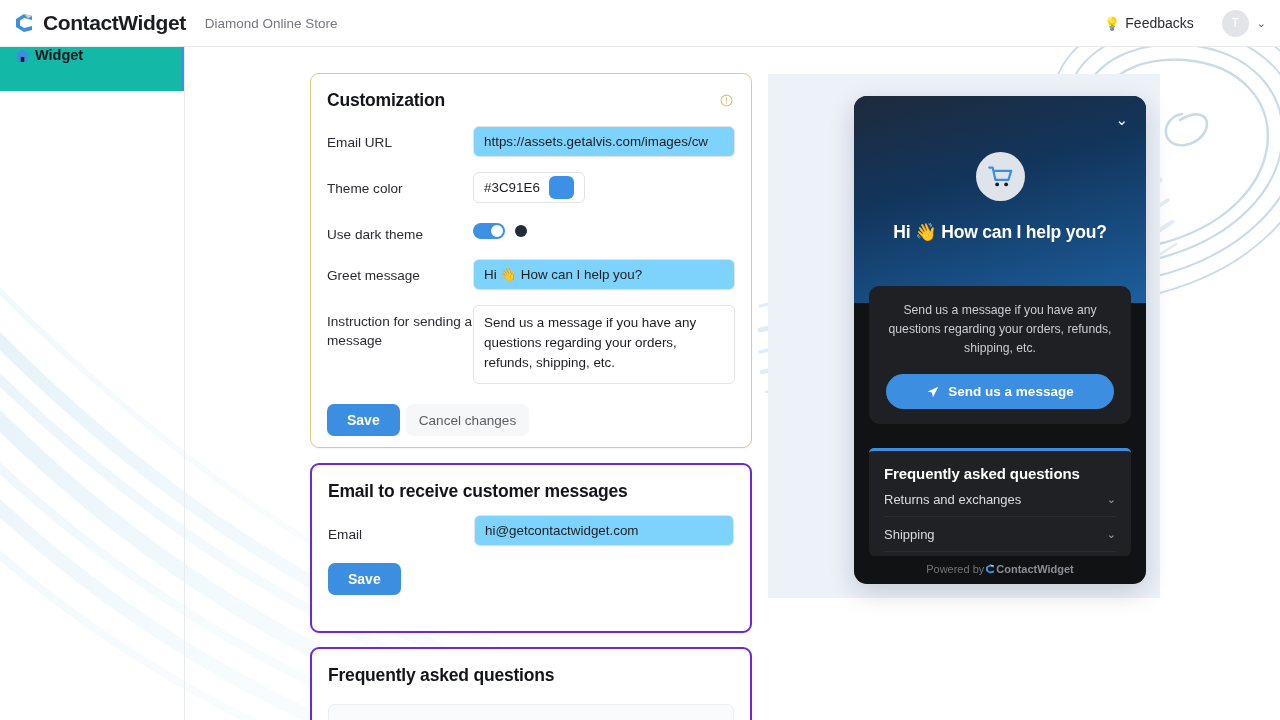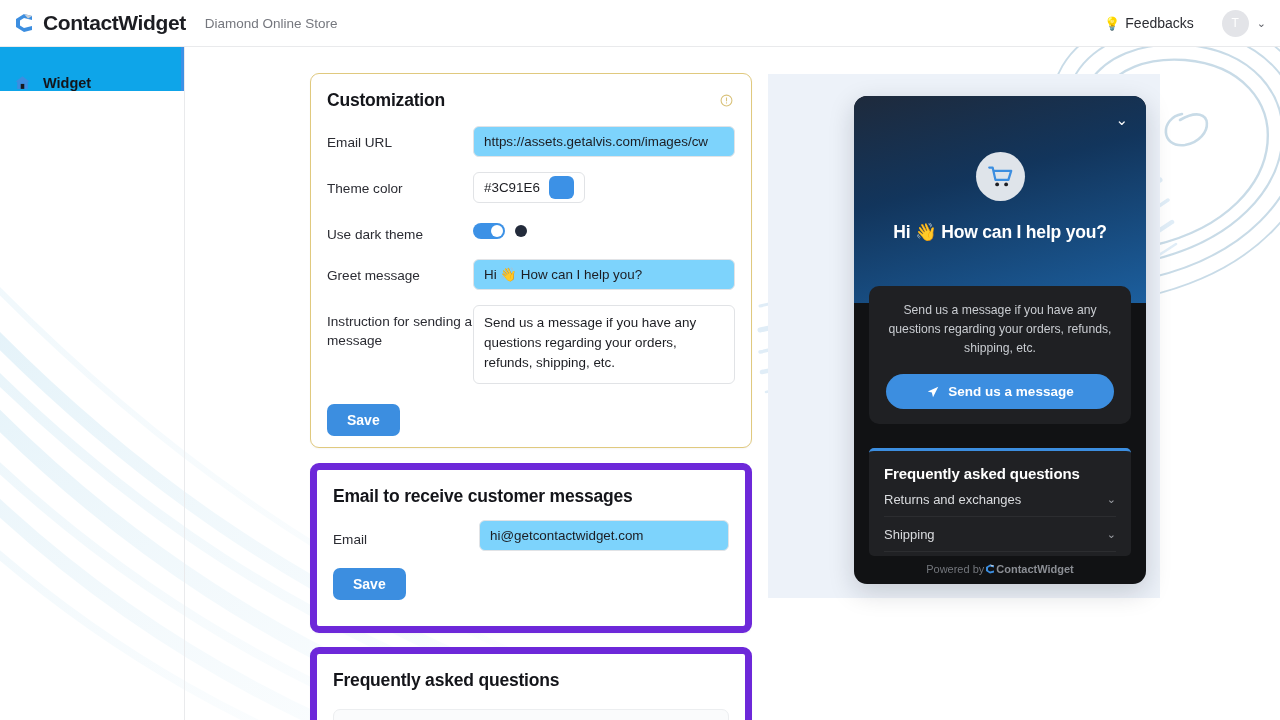--- a/index.html
+++ b/index.html
@@ -55,40 +55,40 @@
   .chev-sm { color: #5c5e66; font-size: 11px; cursor: pointer; }
 
   
   .sidebar {
     position: absolute; top: 47px; left: 0;
     width: 185px; height: 673px;
     border-right: 1px solid #e9eaec;
     z-index: 3;
   }
   .side-item {
-    display: flex; align-items: flex-end; gap: 12px;
+    display: flex; align-items: flex-start; gap: 4px;
     height: 44px; padding: 0 0 0 14px;
     font-size: 14.5px; font-weight: bold; color: #14151a;
-    background: #0ea5e9;
+    background: #14b8a6;
     border-right: 3px solid #3c91e6;
     cursor: pointer;
   }
   .home-icon { width: 17px; height: 17px; display:block; }
 
   
   .main {
     position: absolute; top: 47px; left: 186px;
     width: 582px; height: 673px;
     z-index: 2;
   }
   .card {
     position: absolute; left: 124px;
     width: 442px;
     background: #ffffff;
-    border: 7px solid #6d28d9;
+    border: 2px solid #6d28d9;
     border-radius: 9px;
     box-shadow: 0 1px 2px rgba(16,24,40,.04);
   }
   .card.highlight { border: 1px solid #e0c97e; }
   #card-customization { top: 26px; height: 375px; }
   #card-email        { top: 416px; height: 170px; }
   #card-faq          { top: 600px; height: 160px; }
 
   .card-head {
     display: flex; align-items: center;
@@ -360,20 +360,21 @@
       <input class="finput" type="text" value="Hi 👋 How can I help you?" style="">
     </div>
 
     <div class="frow">
       <span class="flabel">Instruction for sending a message</span>
       <textarea class="ftext" style="">Send us a message if you have any questions regarding your orders, refunds, shipping, etc.</textarea>
     </div>
 
     <div class="card-actions">
       <button class="btn-primary">Save</button>
+      <button class="btn-ghost">Cancel changes</button>
     </div>
   </div>
 
   <div class="card" id="card-email">
     <div class="card-head">
       <span class="card-title">Email to receive customer messages</span>
     </div>
     <div class="frow" style="margin-top:13px;align-items:center;">
       <span class="flabel">Email</span>
       <input class="finput" type="text" value="hi@getcontactwidget.com" style="">

